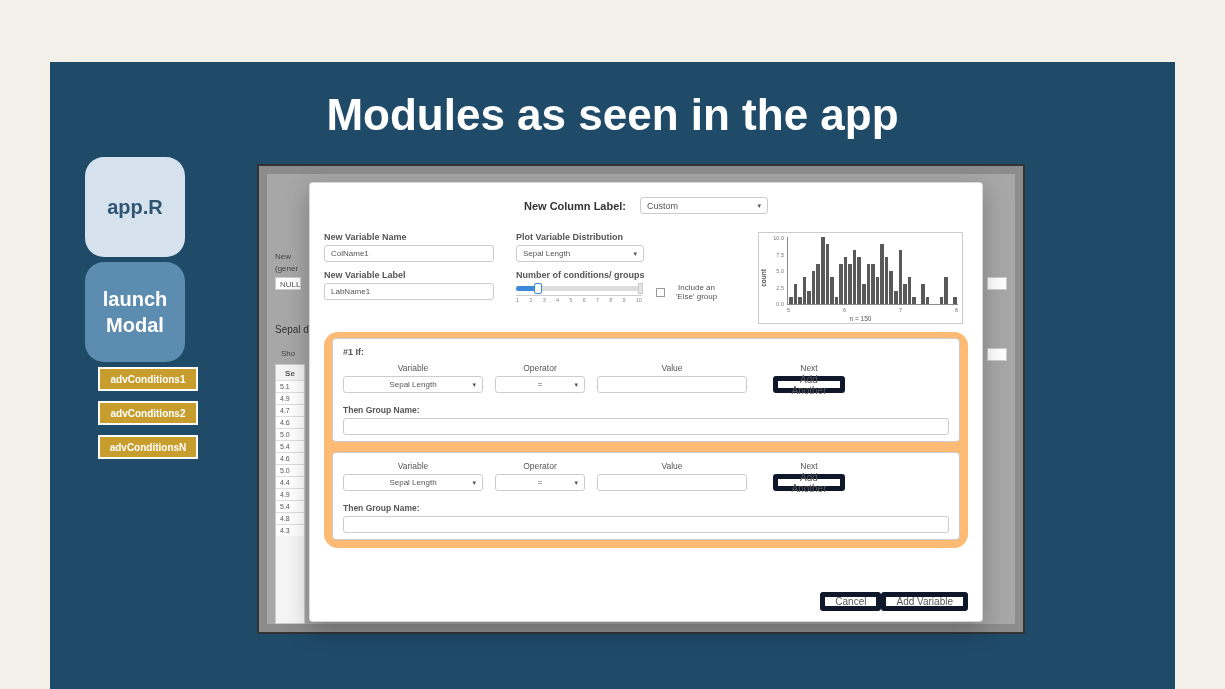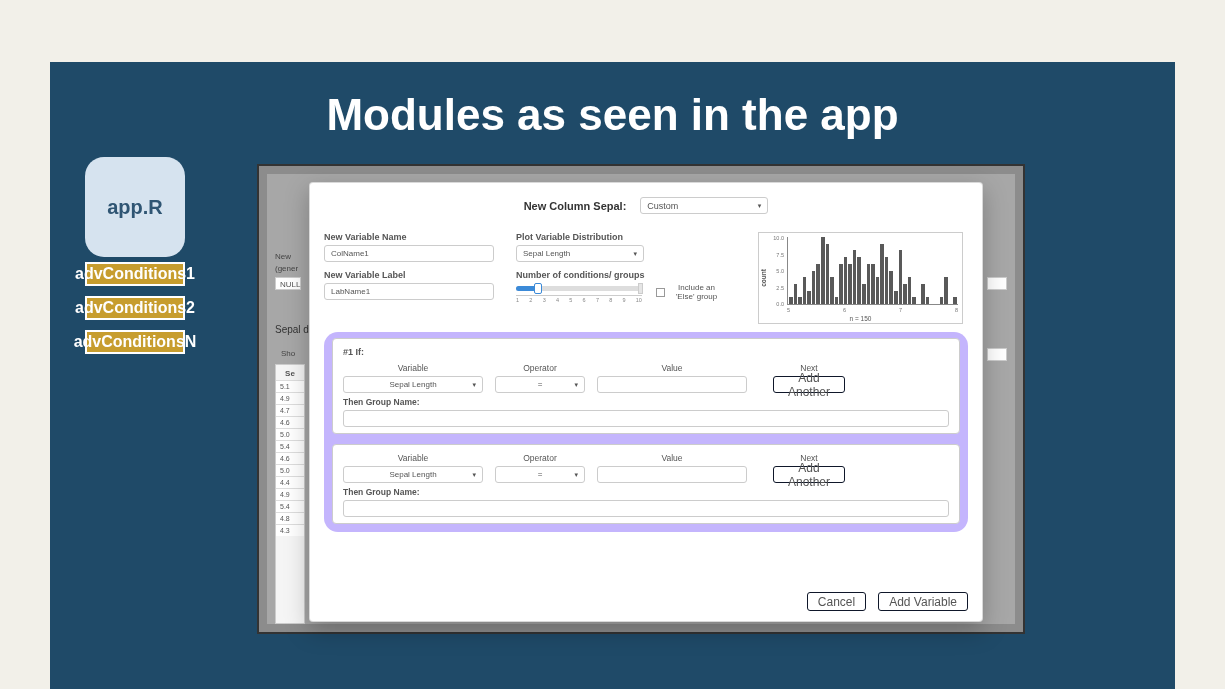--- a/index.html
+++ b/index.html
@@ -13,22 +13,23 @@
     padding-top: 28px;
   }
   
   .module-stack { position: absolute; left: 35px; top: 95px; width: 100px; }
   .tile { width: 100px; display: flex; align-items: center; justify-content: center; font-weight: 600; margin-bottom: 5px; border-radius: 19px; }
   .tile-app   { height: 100px; background: #d6e3ef; color: #2f5573; font-size: 20px; }
   .tile-modal { height: 100px; background: #5d8cb1; color: #ffffff; font-size: 20px; text-align: center; line-height: 1.3; }
   .tile-newcol{ height:  90px; background: #f1cfd5; color: #ffffff; font-size: 20px; }
   .tile-adv {
     width: 100px; height: 24px; background: #c79d2e; border: 2px solid #ffffff;
-    color: #ffffff; font-size: 16px; font-weight: 600; display:flex; align-items:center; justify-content:center;
+    color: #ffffff; font-size: 10px; font-weight: 600; display:flex; align-items:center; justify-content:center;
     margin-bottom: 10px;
+    margin-left: 13px;
   }
   
   .shot {
     position: absolute; left: 207px; top: 102px; width: 768px; height: 470px;
     background: #8c8c8c; border: 2px solid #333;
   }
   .shot-inner {
     position: absolute; inset: 8px; background: #a7a7a7;
   }
   .bg-frag { position:absolute; background:#fff; border:1px solid #ccc; font-size:8px; color:#555; padding:2px 4px; }
@@ -61,42 +62,43 @@
   
   .chart-box { width: 205px; height: 92px; border:1px solid #ccc; background:#fff; position:relative; }
   .chart-y { position:absolute; left:1px; top:2px; bottom:16px; width:24px; font-size:5.5px; color:#777; display:flex; flex-direction:column; justify-content:space-between; align-items:flex-end;}
   .chart-ylab { position:absolute; left:-4px; top:50%; transform: translateY(-50%) rotate(-90deg); font-size:6.5px; color:#555; font-weight:700;}
   .chart-area { position:absolute; left:28px; right:4px; top:4px; bottom:18px; border-left:1px solid #888; border-bottom:1px solid #888;}
   .bars { position:absolute; inset:0; display:flex; align-items:flex-end; gap:1px; padding: 0 1px;}
   .bars div { flex:1; background:#595959;}
   .chart-x { position:absolute; left:28px; right:4px; bottom:10px; display:flex; justify-content:space-between; font-size:5.5px; color:#777;}
   .chart-n { position:absolute; left:0; right:0; bottom:1px; text-align:center; font-size:6.5px; color:#555;}
   
-  .conditions-wrap { background:#c4b5fd; border-radius:14px; padding:6px 8px; margin-top: 4px;}
+  .conditions-wrap { background:#fdba74; border-radius:14px; padding:6px 8px; margin-top: 4px;}
   .cond-block { background:#fff; border:1px solid #ccc; border-radius:4px; padding:8px 10px 6px; margin-bottom:10px;}
   .cond-block:last-child{margin-bottom:2px;}
   .cond-title { font-size:9px; font-weight:700; color:#555; margin-bottom:6px;}
   .cond-grid { display:flex; gap:12px; align-items:flex-end;}
   .cond-col { text-align:center; }
   .cond-col .hdr { font-size:8.5px; color:#555; margin-bottom:3px;}
-  .btn-sm { height:17px; border:1px solid #0f172a; border-radius:3px; font-size:12px; color:#555; background:#fff; display:flex; align-items:center; justify-content:center; padding: 0 7px;}
-  .group-row { margin-top:4px; }
+  .btn-sm { height:17px; border:5px solid #0f172a; border-radius:3px; font-size:10px; color:#555; background:#fff; display:flex; align-items:center; justify-content:center; padding: 0 7px;}
+  .group-row { margin-top:12px; }
   .group-row .gl { font-size:8.5px; font-weight:700; color:#555; margin-bottom:3px; display:block;}
   .group-row .gi { width:100%; height:17px; border:1px solid #ccc; border-radius:3px; background:#fff;}
-  .modal-footer { position:absolute; right:14px; bottom:10px; display:flex; gap:12px;justify-content:flex-end;}
+  .modal-footer { position:absolute; right:14px; bottom:10px; display:flex; gap:0;justify-content:flex-end;}
   .modal-footer .btn-sm { padding: 0 10px; height:19px;}
 </style>
 </head>
 <body>
 
 <div class="slide">
   <div class="slide-title">Modules as seen in the app</div>
 
   <div class="module-stack">
     <div class="tile tile-app">app.R</div>
+    <div class="tile tile-modal">launch Modal</div>
     <div class="tile-adv">advConditions1</div>
     <div class="tile-adv">advConditions2</div>
     <div class="tile-adv">advConditionsN</div>
   </div>
 
   <div class="shot">
     <div class="shot-inner">
 
       <div class="bg-label" style="left:8px; top:78px;">New</div>
       <div class="bg-label" style="left:8px; top:90px;">(gener</div>
@@ -119,21 +121,21 @@
             <div style="font-size: 7px; color: rgb(85, 85, 85); padding: 2px 4px; border-top: 1px solid rgb(221, 221, 221); background: rgb(255, 255, 255);">5.4</div>
             <div style="font-size: 7px; color: rgb(85, 85, 85); padding: 2px 4px; border-top: 1px solid rgb(221, 221, 221); background: rgb(255, 255, 255);">4.8</div>
             <div style="font-size: 7px; color: rgb(85, 85, 85); padding: 2px 4px; border-top: 1px solid rgb(221, 221, 221); background: rgb(255, 255, 255);">4.3</div>
           </div>
       </div>
       <div class="bg-frag" style="right:8px; top:103px; width:20px; height:13px;"></div>
       <div class="bg-frag" style="right:8px; top:174px; width:20px; height:13px;"></div>
 
       <div class="modal">
         <div class="modal-header">
-          <span>New Column Sepal:</span>
+          <span>New Column Label:</span>
           <div class="select" style="width:128px; font-weight:400; font-size:9px;">
             <span>Custom</span>
             <span class="caret">▾</span>
           </div>
         </div>
 
         <div class="modal-body">
           <div class="section">
 
             <div class="col-n" style="width:170px;">

